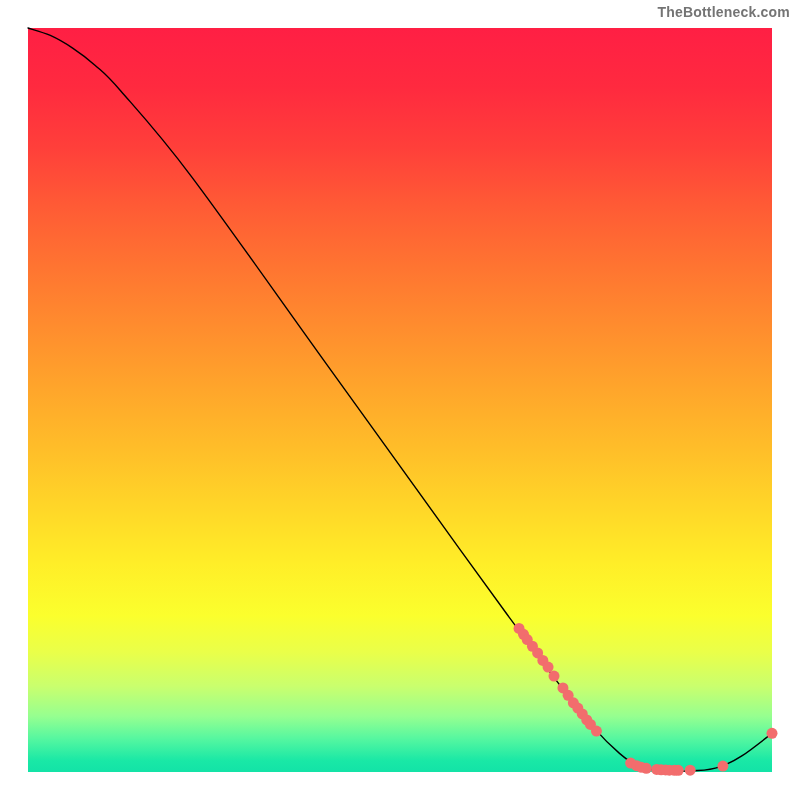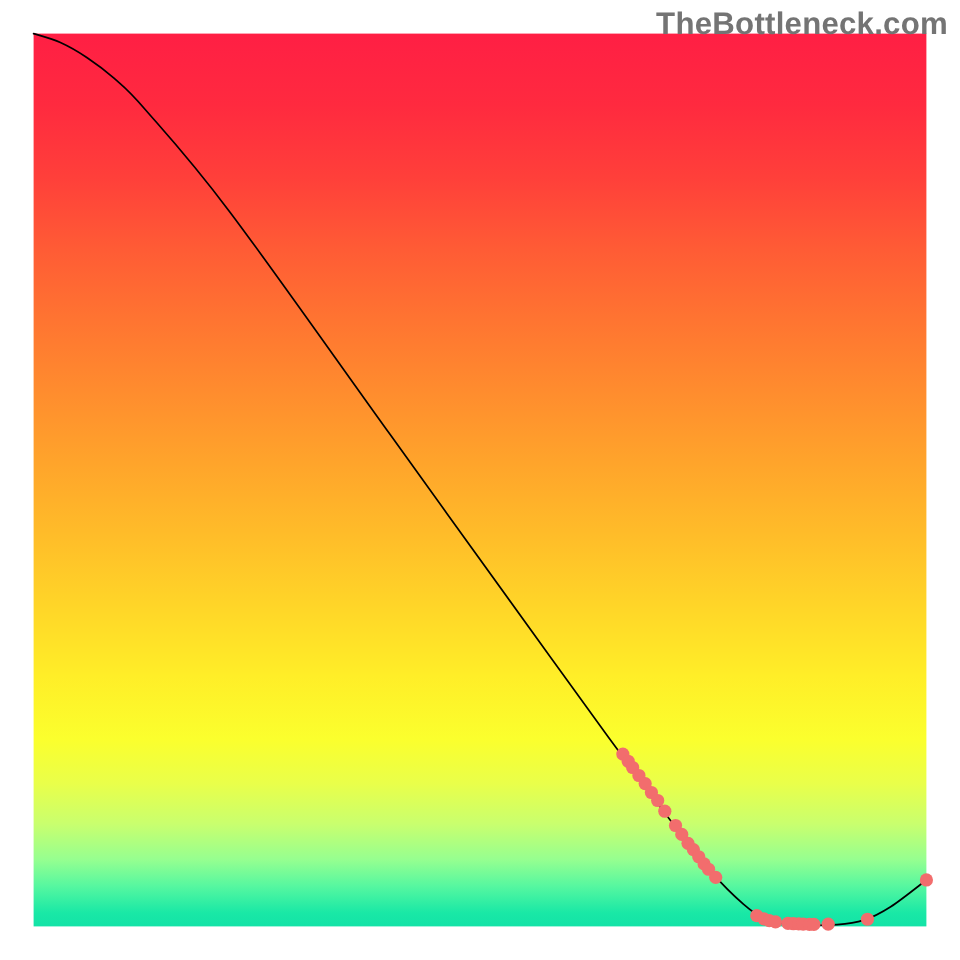--- a/index.html
+++ b/index.html
@@ -13,21 +13,21 @@
   .chart-wrap {
     position: relative;
     width: 800px;
     height: 800px;
   }
   .watermark {
     position: absolute;
     top: 4px;
     right: 10px;
     font-family: Arial, Helvetica, sans-serif;
-    font-size: 26px;
+    font-size: 14px;
     font-weight: 600;
     color: #747474;
     letter-spacing: 0.2px;
   }
   svg {
     position: absolute;
     top: 0;
     left: 0;
   }
 </style>

